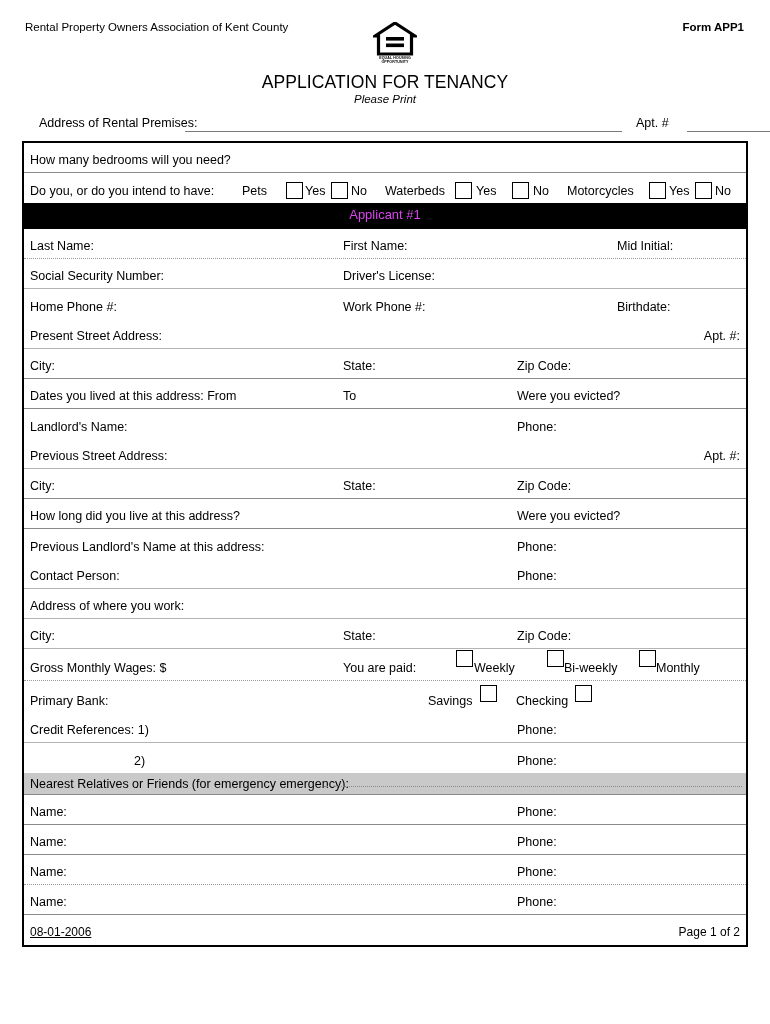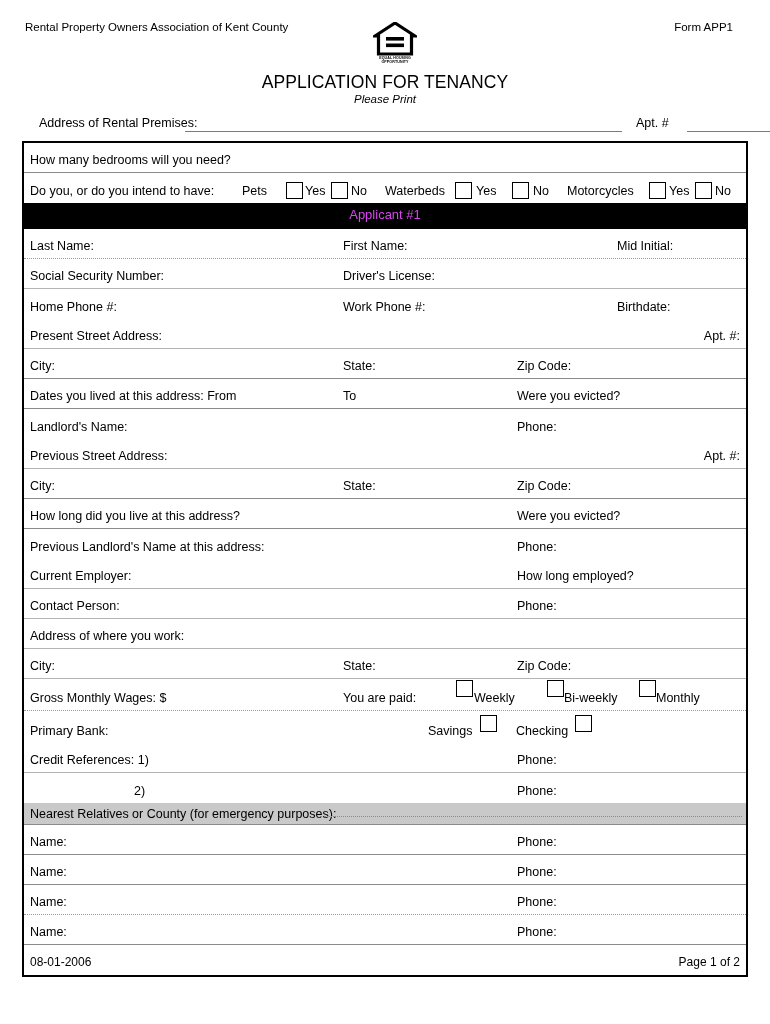--- a/index.html
+++ b/index.html
@@ -9,21 +9,21 @@
     background:#ffffff;
     font-family:"Liberation Sans", sans-serif;
     color:#000000;
     -webkit-font-smoothing:antialiased;
   }
   .page{position:relative;width:770px;height:1024px;overflow:hidden;}
 
   
   .hdr{position:absolute;left:0;top:0;width:770px;height:105px;}
   .hdr-left{position:absolute;left:25px;top:21px;font-size:11.5px;white-space:nowrap;}
-  .hdr-right{position:absolute;right:37px;top:21px;font-size:11.5px;white-space:nowrap;}
+  .hdr-right{position:absolute;right:26px;top:21px;font-size:11.5px;white-space:nowrap;font-weight:bold;}
 
   .logo{position:absolute;left:373px;top:22px;width:44px;height:48px;}
   .logo svg{display:block;}
   .logo-cap{
     position:absolute;left:0;top:34px;width:44px;
     text-align:center;font-size:3.6px;line-height:4.4px;
     font-weight:bold;letter-spacing:.1px;
   }
 
   .title{
@@ -76,21 +76,21 @@
 
   
   .cb{
     position:absolute;width:17px;height:17px;
     border:1px solid #000;background:#fff;box-sizing:border-box;
   }
   .lbl{position:absolute;font-size:12.5px;white-space:nowrap;}
 
   
   .foot{position:relative;height:30px;}
-  .foot-left{position:absolute;left:6px;bottom:6px;font-size:12px;}
+  .foot-left{position:absolute;left:6px;bottom:6px;font-size:12px;text-decoration:underline;}
   .foot-right{position:absolute;right:6px;bottom:6px;font-size:12px;}
 </style>
 </head>
 <body>
 
 <div class="page">
 
   <div class="hdr">
     <div class="hdr-left">Rental Property Owners Association of Kent County</div>
     <div class="hdr-right">Form APP1</div>
@@ -202,24 +202,20 @@
         <div class="cell c3">Were you evicted?</div>
       </div>
       <div class="row nob">
         <div class="cell c1">Previous Landlord's Name at this address:</div>
         <div class="cell c3">Phone:</div>
       </div>
     </div>
 
     <div class="blk">
       <div class="row thin">
-        <div class="cell c1">Current Employer:</div>
-        <div class="cell c3">How long employed?</div>
-      </div>
-      <div class="row thin">
         <div class="cell c1">Contact Person:</div>
         <div class="cell c3">Phone:</div>
       </div>
       <div class="row thin">
         <div class="cell c1">Address of where you work:</div>
       </div>
       <div class="row thin">
         <div class="cell c1">City:</div>
         <div class="cell c2">State:</div>
         <div class="cell c3">Zip Code:</div>
@@ -252,21 +248,21 @@
         <div class="cell c3">Phone:</div>
       </div>
       <div class="row nob">
         <div class="cell" style="left:110px;bottom:5px;">2)</div>
         <div class="cell c3">Phone:</div>
       </div>
     </div>
 
     <div class="blk last">
       <div class="band">
-        <div class="cell c1">Nearest Relatives or County (for emergency purposes):</div>
+        <div class="cell c1">Nearest Relatives or Friends (for emergency emergency):</div>
         <div class="band-dots"></div>
       </div>
 
       <div class="row">
         <div class="cell c1">Name:</div>
         <div class="cell c3">Phone:</div>
       </div>
       <div class="row">
         <div class="cell c1">Name:</div>
         <div class="cell c3">Phone:</div>

